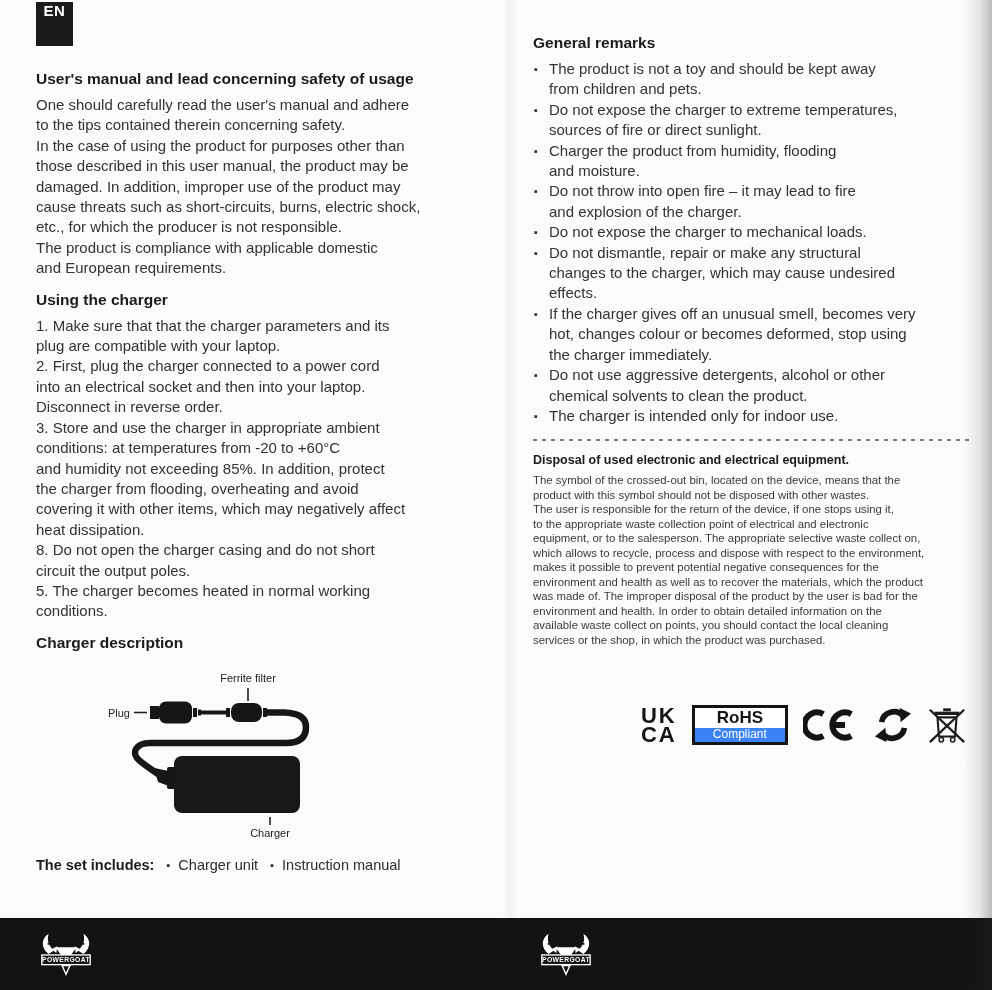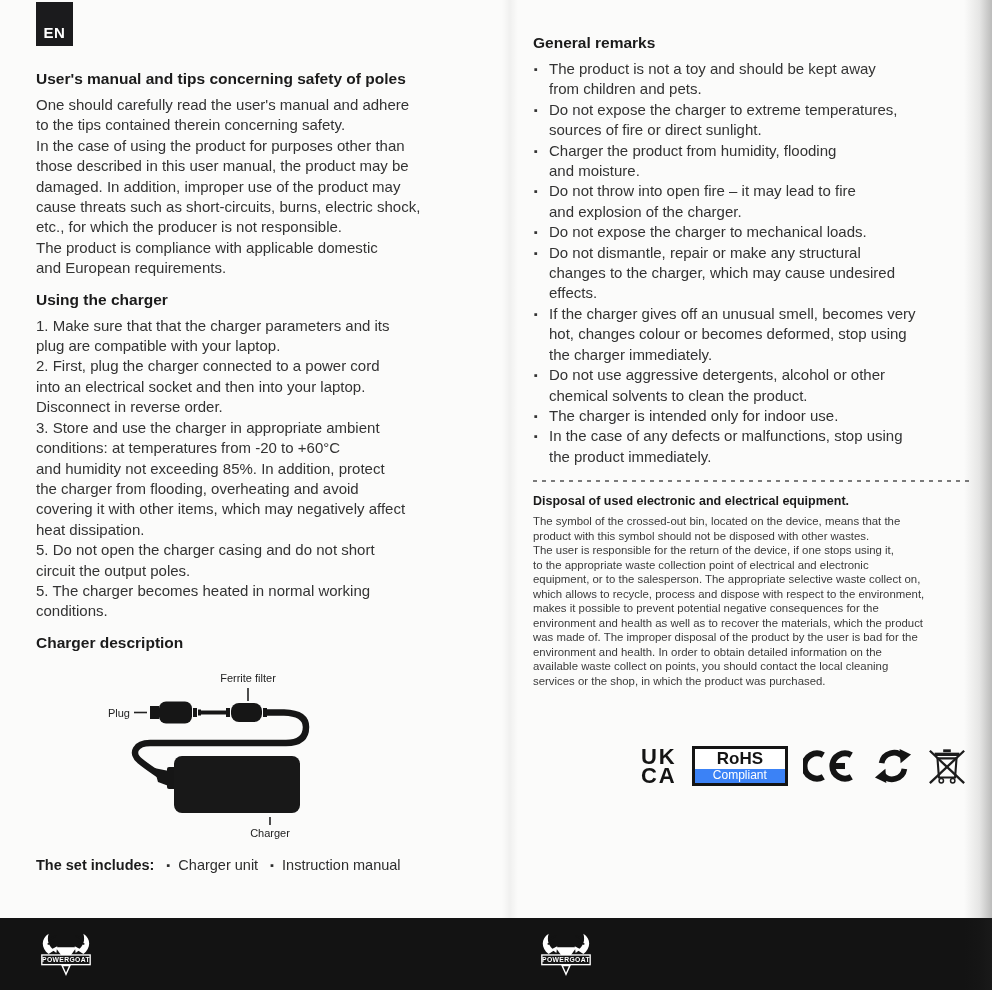--- a/index.html
+++ b/index.html
@@ -8,21 +8,21 @@
     width:992px; height:990px; position:relative; overflow:hidden;
     background:#fbfbfa; color:#333;
     font-family:"Liberation Sans", sans-serif;
   }
   .cols { display:flex; padding-left:36px; }
   .col-left  { width:470px; flex:none; }
   .col-right { width:436px; flex:none; margin-left:27px; }
 
   .en-badge {
     width:37px; height:44px; margin-top:2px; background:#1b1b1d; color:#fff;
-    display:flex; align-items:flex-end; justify-content:center;
+    display:flex; align-items:flex-start; justify-content:center;
     padding-bottom:5px; font-size:15px; font-weight:bold; letter-spacing:.5px;
   }
   h1, h2 { font-size:15.5px; font-weight:bold; color:#1b1b1b; margin:0; line-height:21px; }
   .h-usage { margin-top:22px; }
   .h-using { margin-top:10px; }
   .h-desc  { margin-top:10px; }
   .h-remarks { margin-top:32px; }
 
   .body { font-size:15px; line-height:20.4px; white-space:pre; margin:6px 0 0; color:#333; }
   .steps > div { white-space:pre; }
@@ -61,41 +61,41 @@
 </head>
 <body>
 
 <div class="cols">
 
   <div class="col-left">
     <div class="en-badge">
       <span>EN</span>
     </div>
 
-    <h1 class="h-usage">User's manual and tips concerning safety of poles</h1>
+    <h1 class="h-usage">User's manual and lead concerning safety of usage</h1>
     <div class="body">One should carefully read the user's manual and adhere
 to the tips contained therein concerning safety.
 In the case of using the product for purposes other than
 those described in this user manual, the product may be
 damaged. In addition, improper use of the product may
 cause threats such as short-circuits, burns, electric shock,
 etc., for which the producer is not responsible.
 The product is compliance with applicable domestic
 and European requirements.</div>
 
     <h2 class="h-using">Using the charger</h2>
     <div class="body steps"><div>1. Make sure that that the charger parameters and its
 plug are compatible with your laptop.</div><div>2. First, plug the charger connected to a power cord
 into an electrical socket and then into your laptop.
 Disconnect in reverse order.</div><div>3. Store and use the charger in appropriate ambient
 conditions: at temperatures from -20 to +60°C
 and humidity not exceeding 85%. In addition, protect
 the charger from flooding, overheating and avoid
 covering it with other items, which may negatively affect
-heat dissipation.</div><div>5. Do not open the charger casing and do not short
+heat dissipation.</div><div>8. Do not open the charger casing and do not short
 circuit the output poles.</div><div>5. The charger becomes heated in normal working
 conditions.</div></div>
 
     <h2 class="h-desc">Charger description</h2>
 
     <div class="diagram">
       <svg width="240" height="178" viewBox="0 0 240 178">
         <text x="148" y="17" text-anchor="middle" font-size="11" fill="#222">Ferrite filter</text>
         <line x1="148" y1="23" x2="148" y2="36" stroke="#222" stroke-width="1.6"></line>
         <text x="30" y="51.5" text-anchor="end" font-size="11" fill="#222">Plug</text>
@@ -143,22 +143,20 @@
         <li>Do not expose the charger to mechanical loads.</li>
         <li>Do not dismantle, repair or make any structural
 changes to the charger, which may cause undesired
 effects.</li>
         <li>If the charger gives off an unusual smell, becomes very
 hot, changes colour or becomes deformed, stop using
 the charger immediately.</li>
         <li>Do not use aggressive detergents, alcohol or other
 chemical solvents to clean the product.</li>
         <li>The charger is intended only for indoor use.</li>
-        <li>In the case of any defects or malfunctions, stop using
-the product immediately.</li>
       </ul>
 
     <div class="separator"></div>
 
     <div class="disposal-title">Disposal of used electronic and electrical equipment.</div>
     <div class="smallprint">The symbol of the crossed-out bin, located on the device, means that the
 product with this symbol should not be disposed with other wastes.
 The user is responsible for the return of the device, if one stops using it,
 to the appropriate waste collection point of electrical and electronic
 equipment, or to the salesperson. The appropriate selective waste collect on,

